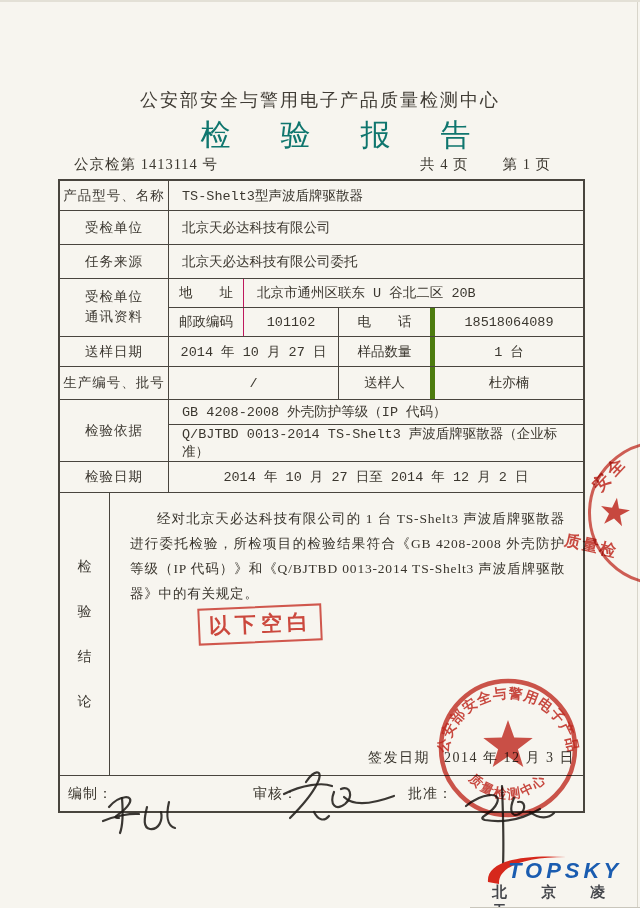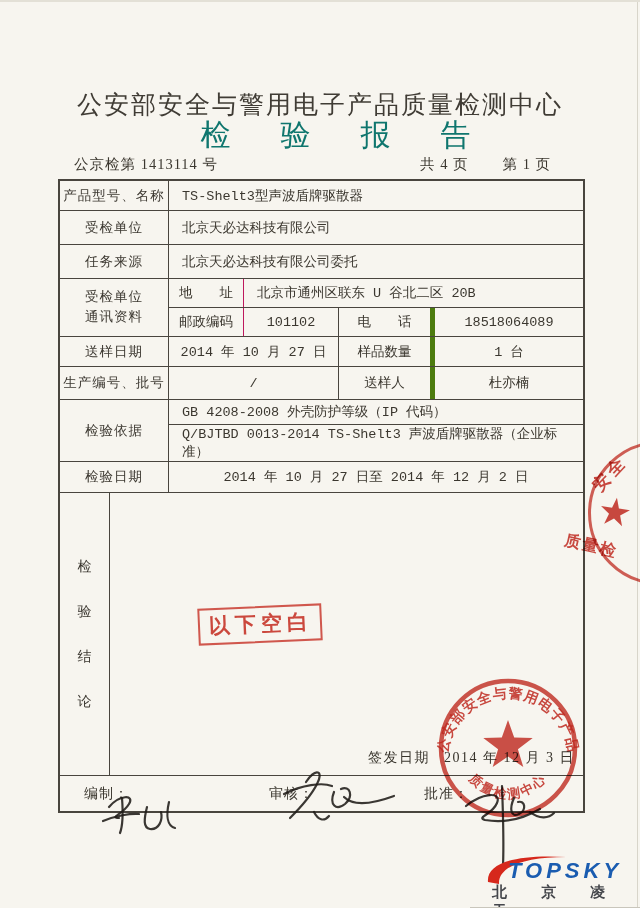--- a/index.html
+++ b/index.html
@@ -7,21 +7,21 @@
   body { font-family:"Liberation Serif","DejaVu Serif",serif; color:#3b372f; }
   #page {
     position:relative; width:640px; height:908px; overflow:hidden;
     background:#f7f5ef;
     border-top:2px solid #e3e0d6;
   }
   .scan-edge-right { position:absolute; top:0; right:2px; width:1px; height:100%; background:#d8d5ca; }
 
   
   .org-title { position:absolute; top:86px; left:0; width:100%; text-align:center;
-    font-size:25px; letter-spacing:2px; color:#403c35; }
+    font-size:18px; letter-spacing:2px; color:#403c35; }
   .report-title { position:absolute; top:113px; left:0; width:100%; text-align:center;
     font-size:30px; letter-spacing:10px; color:#0f766e;padding-left:41px; }
   .ref-line { position:absolute; top:153px; left:58px; width:527px; display:flex;
     font-size:14.5px; letter-spacing:1px; color:#3b372f; }
   .ref-no { flex:1; padding-left:16px; }
   .pg { margin-right:34px; }
 
   
   .tbl { position:absolute; left:58px; top:177px; width:527px; border:2px solid #49453e;
     font-size:13.5px; }
@@ -54,21 +54,21 @@
     text-align:justify; text-indent:2em; color:#38342c; }
   .blank-stamp { position:absolute; left:88px; top:113px; color:rgba(197,48,36,0.88);
     border:2.5px solid rgba(197,48,36,0.8); font-size:21px; font-weight:bold;
     letter-spacing:5px; padding:2px 7px 3px 9px; transform:rotate(-2.5deg); }
   .issue-date { position:absolute; right:8px; bottom:8px; font-size:14px;
     letter-spacing:1.5px; color:#38342c; }
   .issue-date .gap { display:inline-block; width:14px; }
 
   
   .sign-row { height:35px; position:relative; font-size:14px; }
-  .sign-row .slabel { position:absolute; top:9px; letter-spacing:1px;margin-left:16px; }
+  .sign-row .slabel { position:absolute; top:9px; letter-spacing:1px; }
   .slabel.p1 { left:8px; } .slabel.p2 { left:193px; } .slabel.p3 { left:348px; }
 
   
   .seal { position:absolute; mix-blend-mode:multiply; }
   .edge-seal-circle { position:absolute; left:588px; top:439px; width:144px; height:144px;
     border:3.5px solid rgba(198,44,34,0.75); border-radius:50%; mix-blend-mode:multiply; }
   .edge-seal-star { position:absolute; left:598px; top:488px; font-size:38px;
     color:rgba(198,44,34,0.85); transform:rotate(8deg);
     font-family:"DejaVu Sans",sans-serif; mix-blend-mode:multiply; }
   .edge-seal-t1 { position:absolute; left:589px; top:460px; font-size:17px; font-weight:bold;
@@ -167,20 +167,21 @@
     </div>
 
     <div class="row concl-row">
       <div class="concl-lab">
         <span>检</span>
         <span>验</span>
         <span>结</span>
         <span>论</span>
       </div>
       <div class="concl-body">
+        <div class="concl-text">经对北京天必达科技有限公司的 1 台 TS-Shelt3 声波盾牌驱散器进行委托检验，所检项目的检验结果符合《GB 4208-2008 外壳防护等级（IP 代码）》和《Q/BJTBD 0013-2014 TS-Shelt3 声波盾牌驱散器》中的有关规定。</div>
         <div class="blank-stamp">以下空白</div>
         <div class="issue-date">
           <span>签发日期</span><span class="gap"></span><span>2014 年 12 月 3 日</span>
         </div>
       </div>
     </div>
 
     <div class="row sign-row">
       <span class="slabel p1">编制：</span>
       <span class="slabel p2">审核：</span>

